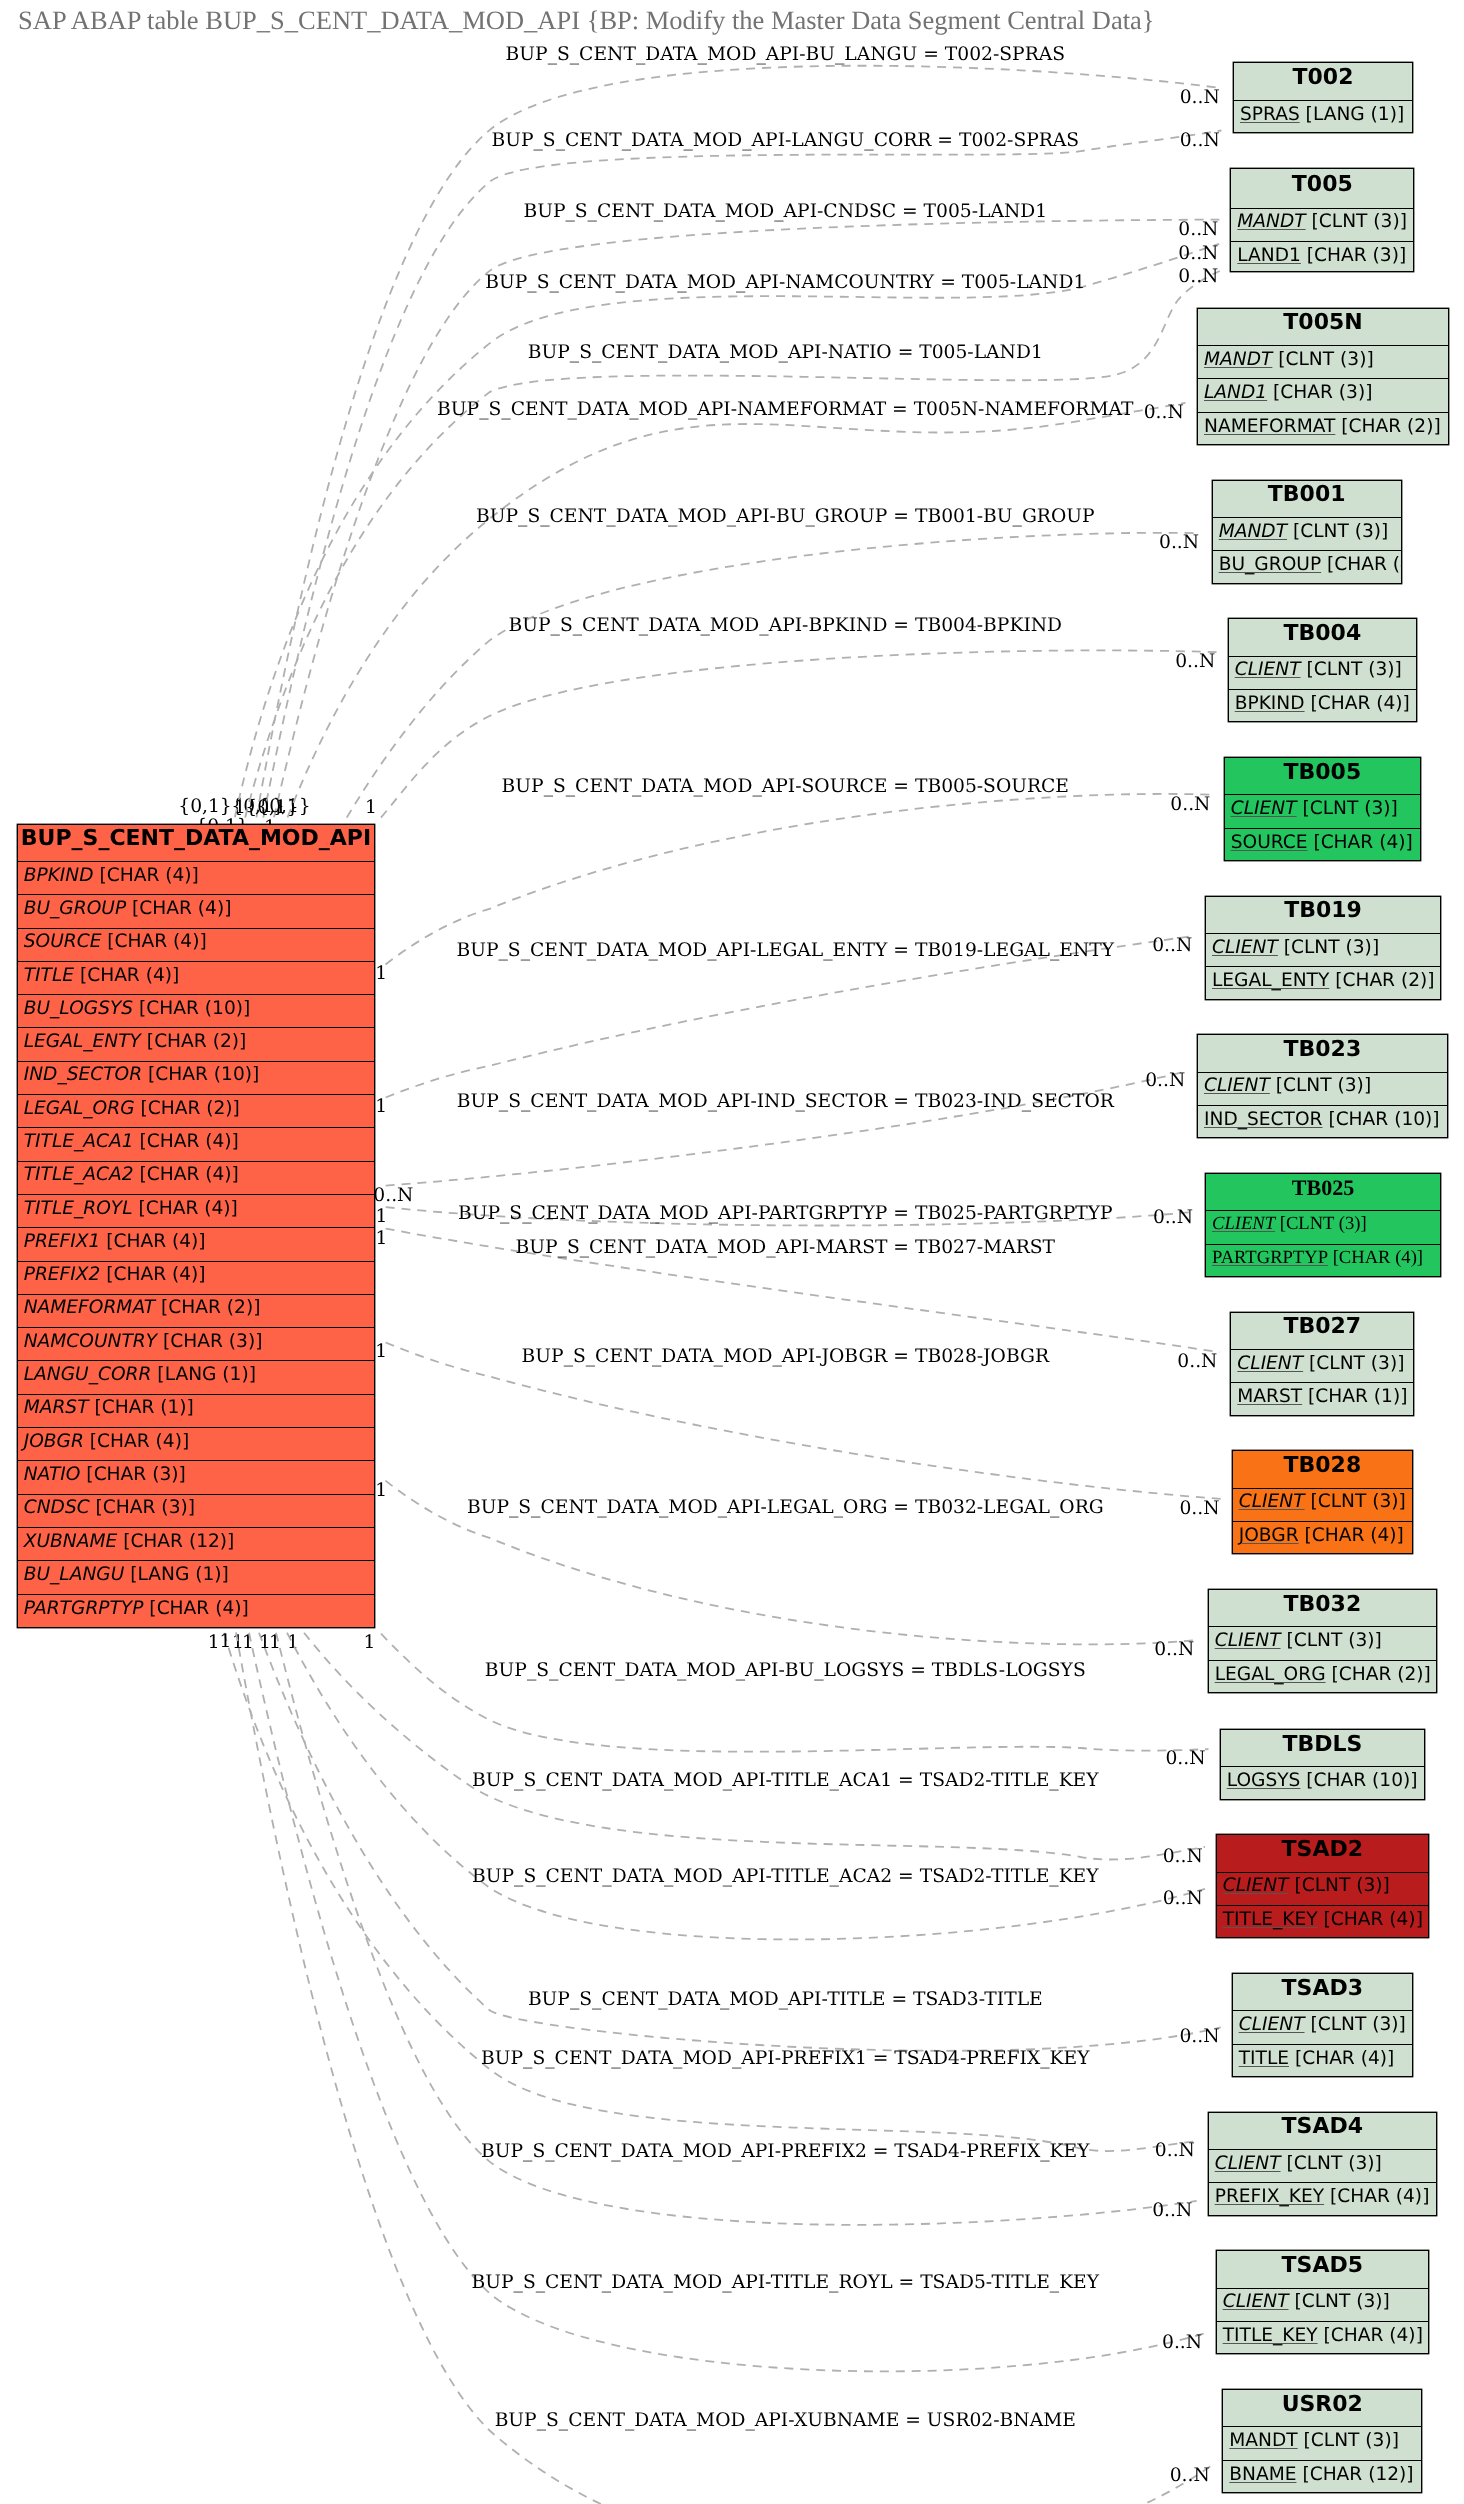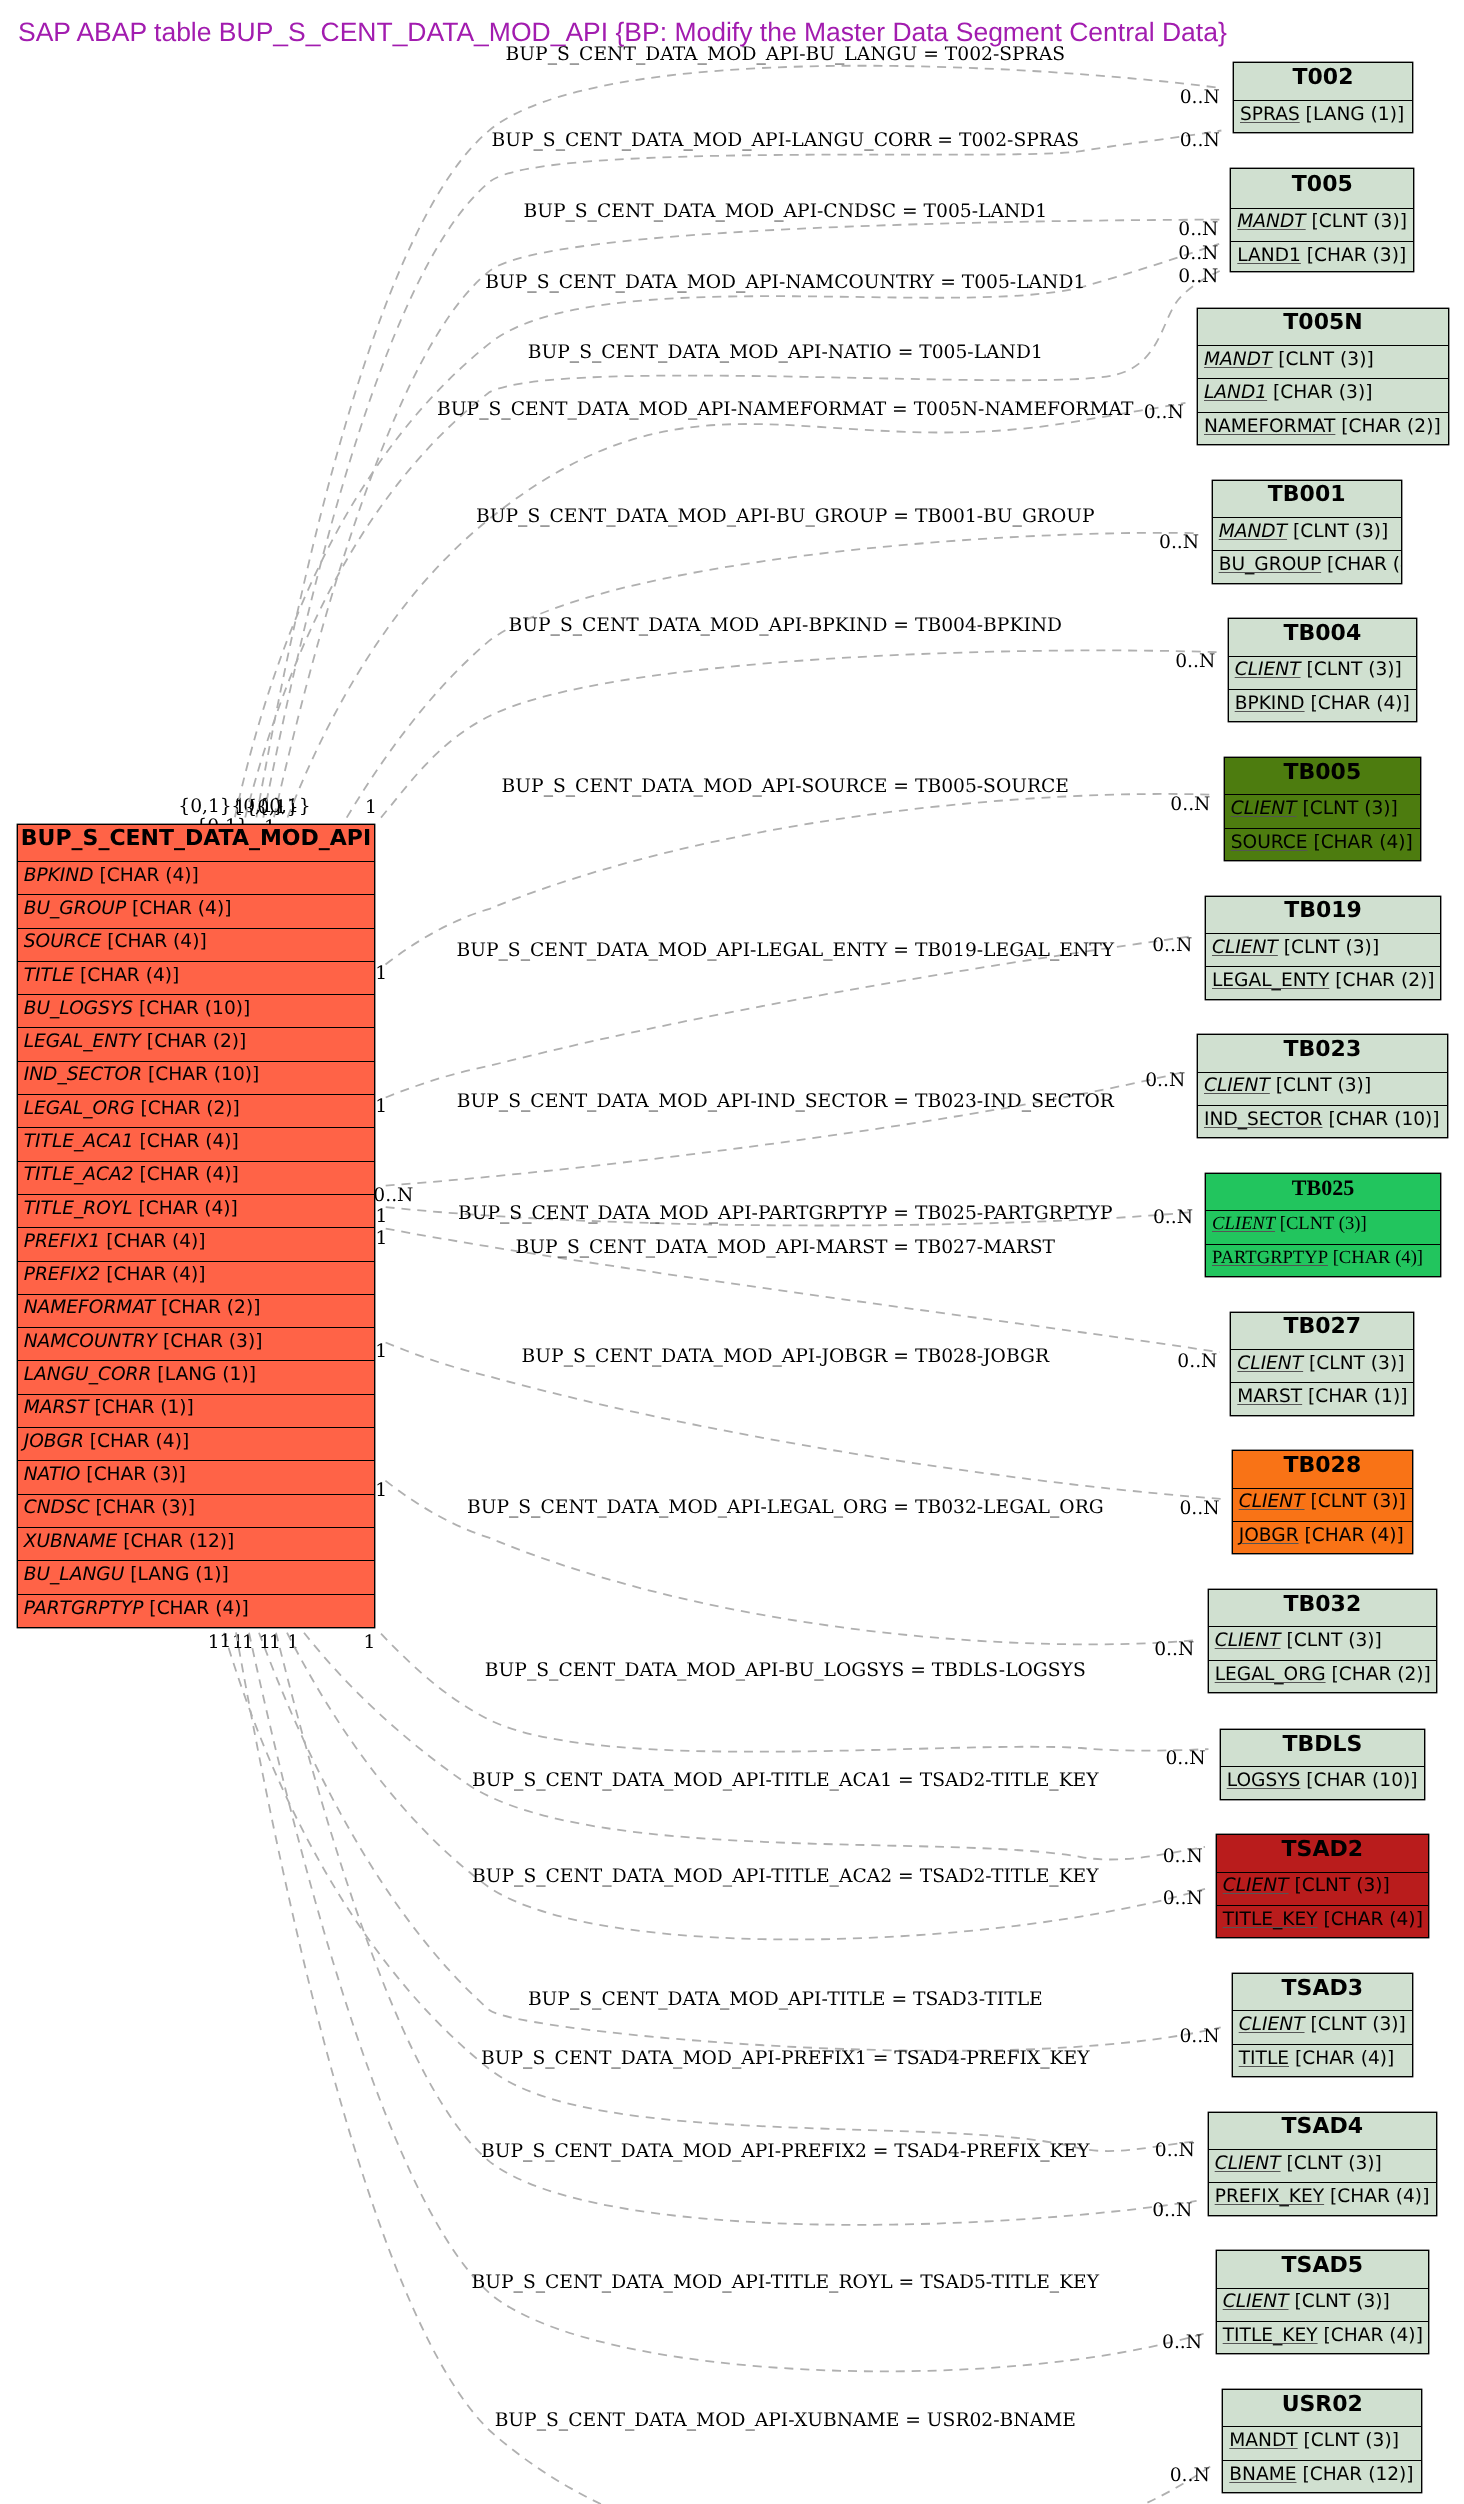--- a/index.html
+++ b/index.html
@@ -1,23 +1,23 @@
 <!DOCTYPE html>
 <html><head><meta charset="utf-8"><style>
 * { box-sizing: border-box; }
 html,body { margin:0; padding:0; background:#ffffff; }
 body { width:1464px; height:2504px; position:relative; overflow:hidden;
        font-family:"DejaVu Sans", sans-serif;
        -webkit-font-smoothing:antialiased;
        text-rendering:geometricPrecision; }
 #canvas { position:absolute; left:0; top:0; width:1464px; height:2504px; }
 #diagram-title {
-  position:absolute; left:18px; top:12px; width:1400px; height:40px;
-  font-family:Liberation Sans, sans-serif; font-size:26.5px; line-height:40px;
-  color:#a21caf; white-space:nowrap;
+  position:absolute; left:18px; top:0; width:1400px; height:40px;
+  font-family:Liberation Serif, serif; font-size:26.5px; line-height:40px;
+  color:#737373; white-space:nowrap;
 }
 svg.edge-layer { position:absolute; left:0; top:0; width:1464px; height:2504px; overflow:visible; }
 svg.edge-layer path { fill:none; stroke:#b0b0b0; stroke-width:1.8; stroke-dasharray:9 6.9; }
 svg.edge-layer text { font-family:"DejaVu Serif", serif; font-size:18.7px; fill:#000; }
 .ent { position:absolute; border:1px solid #000; box-shadow: 0 0 0 0.4px #000; }
 .ent .hdr { text-align:center; font-weight:bold; font-size:22px;
             white-space:nowrap; overflow:hidden; border-bottom:1.35px solid #000;
             display:flex; align-items:center; justify-content:center;
             padding-bottom:8px; }
 .ent .row { font-size:18.6px; white-space:nowrap; overflow:hidden;
@@ -382,21 +382,21 @@
 <span class="ftype">CLNT (3)</span>
 <span class="ftype">]</span>
 </div>
 <div class="row" style="height:33.3px">
 <span class="fname und plain">BPKIND</span>
 <span class="ftype"> [</span>
 <span class="ftype">CHAR (4)</span>
 <span class="ftype">]</span>
 </div>
 </div>
-<div class="ent" style="left: 1223.7px; top: 757px; width: 197.3px; height: 104px; background: #4d7c0f;">
+<div class="ent" style="left: 1223.7px; top: 757px; width: 197.3px; height: 104px; background: #22c55e;">
 <div class="hdr" style="height:37.3px">TB005</div>
 <div class="row" style="height:33.4px">
 <span class="fname und">CLIENT</span>
 <span class="ftype"> [</span>
 <span class="ftype">CLNT (3)</span>
 <span class="ftype">]</span>
 </div>
 <div class="row" style="height:33.4px">
 <span class="fname und plain">SOURCE</span>
 <span class="ftype"> [</span>

